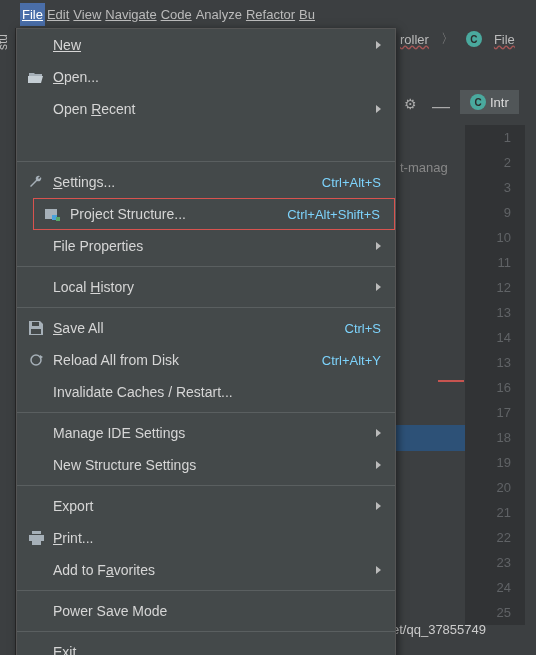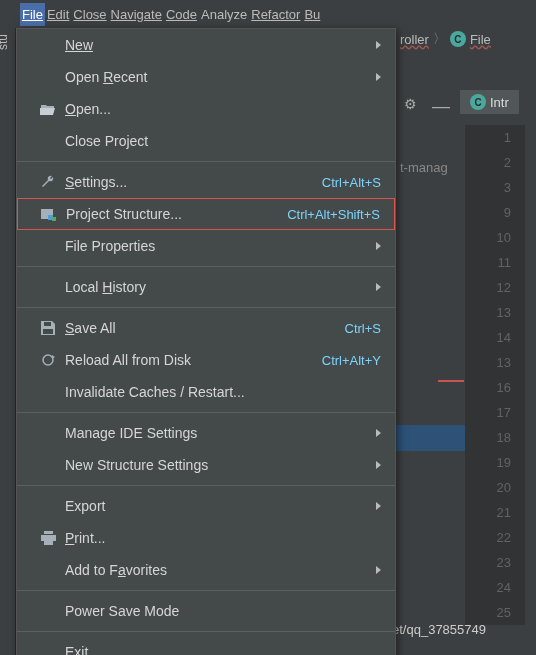--- a/index.html
+++ b/index.html
@@ -4,29 +4,29 @@
   <style>
     * { margin: 0; padding: 0; box-sizing: border-box; font-family: "Segoe UI", Arial, sans-serif; }
     body { width: 536px; height: 655px; background: #3c3f41; color: #bbbbbb; overflow: hidden; position: relative; }
     
     .menubar { height: 28px; background: #3c3f41; display: flex; align-items: center; padding-left: 20px; font-size: 13px; }
     .menubar-item { padding: 4px 2px; cursor: pointer; color: #bbbbbb; }
     .menubar-item.active { background: #4a6ea9; color: #ffffff; }
     .menubar-item .mn { text-decoration: underline; }
     
     .dropdown { position: absolute; top: 28px; left: 16px; width: 380px; background: #44494a; border: 1px solid #555555; box-shadow: 2px 2px 8px rgba(0,0,0,0.5); z-index: 100; }
-    .menu-row { display: flex; align-items: center; height: 32px; padding: 0 14px 0 20px; font-size: 14px; color: #d6d6d6; cursor: pointer; position: relative; }
+    .menu-row { display: flex; align-items: center; height: 32px; padding: 0 14px 0 8px; font-size: 14px; color: #d6d6d6; cursor: pointer; position: relative; }
     .menu-icon { width: 22px; height: 16px; display: flex; align-items: center; justify-content: center; margin-right: 6px; }
     .menu-label { flex: 1; }
     .menu-label .mn { text-decoration: underline; }
     .menu-shortcut { color: #7dd3fc; font-size: 13px; }
     .menu-arrow { width: 0; height: 0; border-left: 5px solid #bbbbbb; border-top: 4px solid transparent; border-bottom: 4px solid transparent; margin-left: 8px; }
     .menu-sep { height: 1px; background: #5a5f60; margin: 4px 0; }
-    .highlight-box { border: 1.5px solid #d9534f; }
-    .breadcrumb { position: absolute; top: 30px; left: 400px; font-size: 13px; color: #bbbbbb; display: flex; align-items: center; gap: 4px; }
+    .highlight-box { border: 1.5px solid #d9534f; margin-left: 16px; }
+    .breadcrumb { position: absolute; top: 30px; left: 400px; font-size: 13px; color: #bbbbbb; display: flex; align-items: center; gap: 12px; }
     .wavy { text-decoration: underline wavy #a85757; }
     .circle-icon { width: 16px; height: 16px; border-radius: 50%; background: #4aa99e; color: #2b2b2b; font-size: 10px; font-weight: bold; display: inline-flex; align-items: center; justify-content: center; }
     .chevron { color: #888; }
     
     .tab-area { position: absolute; top: 90px; left: 460px; display: flex; align-items: center; gap: 8px; }
     .tab { background: #515658; padding: 4px 10px; font-size: 13px; color: #ddd; display: flex; align-items: center; gap: 4px; }
     .gear-icon, .minus-icon { position: absolute; top: 96px; color: #aaa; font-size: 14px; }
     .gear-icon { left: 404px; }
     .minus-icon { left: 432px; font-size: 18px; }
     
@@ -47,21 +47,21 @@
   </style>
 </head>
 <body>
 
 <div class="left-strip"></div>
 <div class="left-label">stu</div>
 
 <div class="menubar">
   <div class="menubar-item active"><span class="mn">File</span></div>
   <div class="menubar-item"><span class="mn">Edit</span></div>
-  <div class="menubar-item"><span class="mn">Close</span></div>
+  <div class="menubar-item"><span class="mn">View</span></div>
   <div class="menubar-item"><span class="mn">Navigate</span></div>
   <div class="menubar-item"><span class="mn">Code</span></div>
   <div class="menubar-item"><span>Analyze</span></div>
   <div class="menubar-item"><span class="mn">Refactor</span></div>
   <div class="menubar-item"><span class="mn">Bu</span></div>
 </div>
 
 <div class="breadcrumb">
   <span class="wavy">roller</span>
   <span class="chevron">〉</span>
@@ -107,36 +107,35 @@
     <div>25</div>
   </div>
 
 <div class="dropdown">
   <div class="menu-row">
     <span class="menu-icon"></span>
     <span class="menu-label"><span class="mn">New</span></span>
     <span class="menu-arrow"></span>
   </div>
   <div class="menu-row">
-    <span class="menu-icon"></span>
-    <span class="menu-label">Open <span class="mn">R</span>ecent</span>
-    <span class="menu-arrow"></span>
-  </div>
-  <div class="menu-row">
     <span class="menu-icon">
         <svg width="16" height="14" viewBox="0 0 16 14">
           <path fill="#a6b0b8" d="M1 3h5l1 1h7v2H1z"></path>
           <path fill="#c5ced4" d="M0 6h15l-2 7H0z"></path>
         </svg>
       </span>
     <span class="menu-label"><span class="mn">O</span>pen...</span>
   </div>
   <div class="menu-row">
     <span class="menu-icon"></span>
-    <span class="menu-label">Close Project</span>
+    <span class="menu-label">Open <span class="mn">R</span>ecent</span>
+    <span class="menu-arrow"></span>
+  </div>
+  <div class="menu-row">
+    <span class="menu-icon"></span>
   </div>
   <div class="menu-sep"></div>
   <div class="menu-row">
     <span class="menu-icon">
         <svg width="16" height="16" viewBox="0 0 16 16">
           <path fill="#a6b0b8" d="M13 3a3 3 0 01-4 4L3 13l-1-1 6-6a3 3 0 014-4l-2 2 1 1 2-2z"></path>
         </svg>
       </span>
     <span class="menu-label"><span class="mn">S</span>ettings...</span>
     <span class="menu-shortcut">Ctrl+Alt+S</span>

